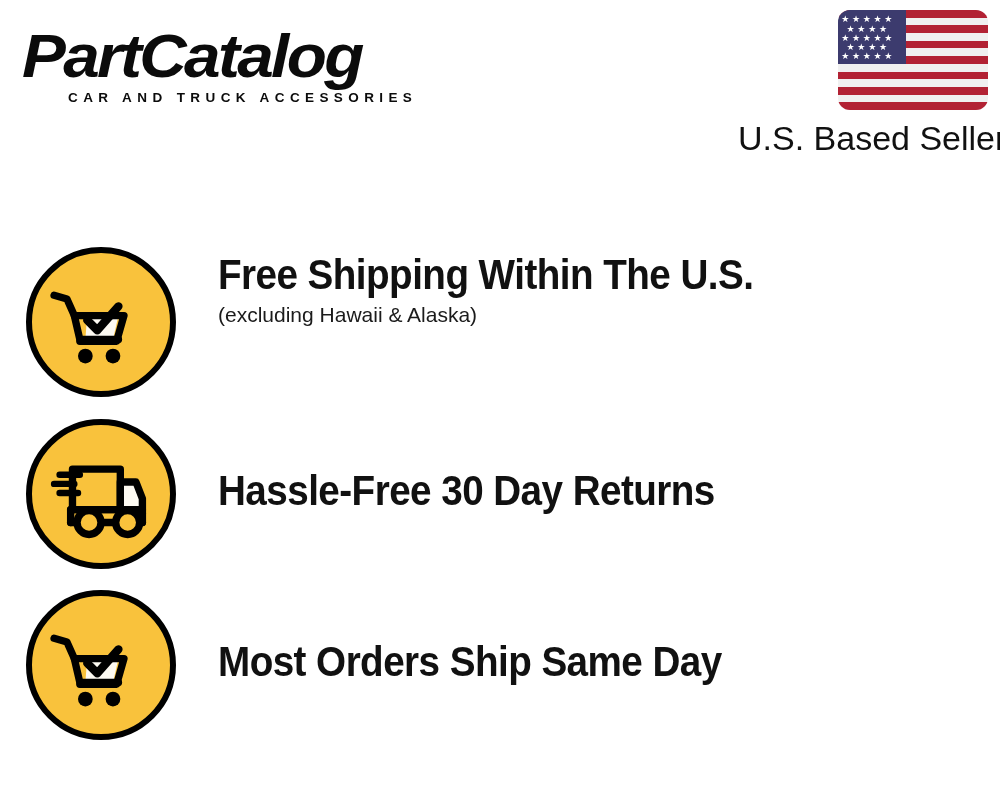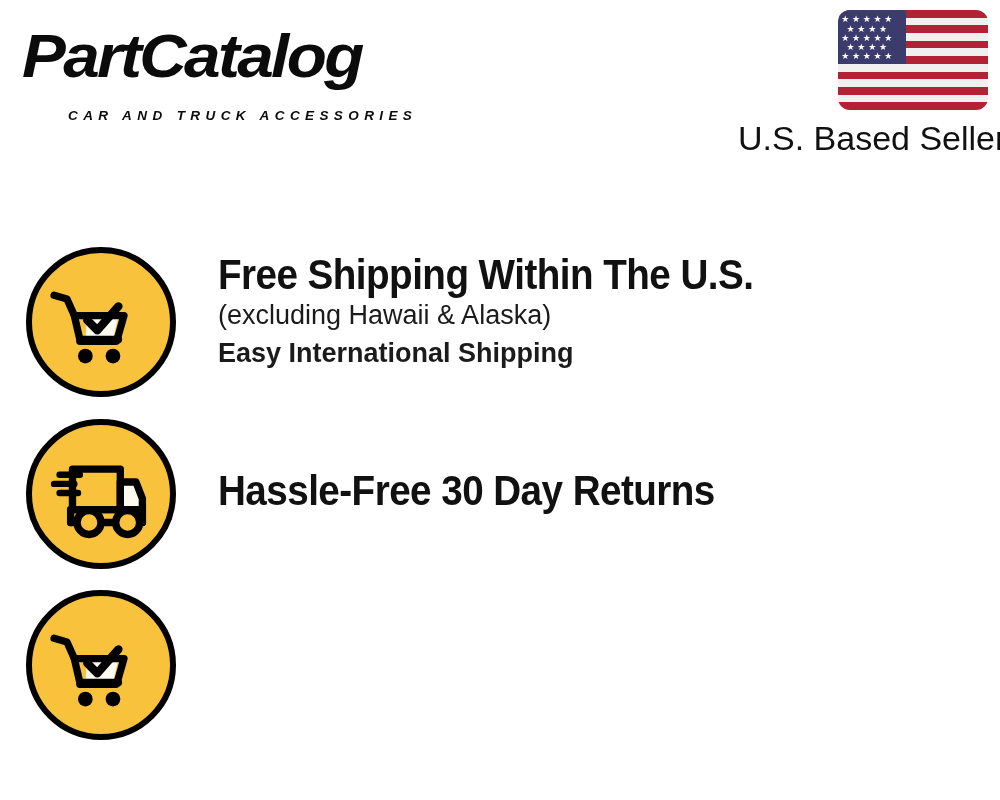--- a/index.html
+++ b/index.html
@@ -38,25 +38,24 @@
     line-height: 68px;
     letter-spacing: -2.5px;
     color: #0b0b0b;
     transform: scaleX(1.06);
     transform-origin: left center;
     white-space: nowrap;
   }
   .brand-tagline {
     font-family: "Liberation Sans", sans-serif;
     font-weight: bold;
-    font-style: italic;
     font-size: 13.5px;
     letter-spacing: 5.4px;
     color: #0b0b0b;
-    margin-top: 18px;
+    margin-top: 0;
     margin-left: 46px;
     white-space: nowrap;
   }
 
   
   .flag-block {
     position: absolute;
     right: 12px;
     top: 10px;
     width: 250px;
@@ -160,21 +159,21 @@
     font-size: 42px;
     line-height: 48px;
     letter-spacing: -0.6px;
     color: #111111;
     transform: scaleX(0.92);
     transform-origin: left center;
     white-space: nowrap;
   }
   .subline {
     font-family: "Liberation Sans", sans-serif;
-    font-size: 27px;
+    font-size: 21px;
     line-height: 32px;
     color: #1b1b1b;
     white-space: nowrap;
   }
   .subline.bold {
     font-weight: bold;
   }
   .gap-small { height: 6px; }
 </style>
 </head>
@@ -237,21 +236,20 @@
           <path d="M46 68 L100 68 L92 96 L52 96" fill="none" stroke="#000" stroke-width="8" stroke-linecap="round" stroke-linejoin="round"></path>
           <path d="M60 73 L71 84 L94 58" fill="none" stroke="#000" stroke-width="9" stroke-linecap="round" stroke-linejoin="round"></path>
           <circle cx="58" cy="112" r="8" fill="#000"></circle>
           <circle cx="88" cy="112" r="8" fill="#000"></circle>
         </svg>
       </div>
       <div class="feature-text">
         <div class="headline">Free Shipping Within The U.S.</div>
         <div class="subline">(excluding Hawaii &amp; Alaska)</div>
         <div class="gap-small"></div>
-        <div class="subline bold">Easy International Shipping</div>
       </div>
     </div>
 
     <div class="feature-row row-2">
       <div class="badge">
         <svg viewBox="0 0 150 150" xmlns="http://www.w3.org/2000/svg">
           <path d="M96 62 L112 62 L118 78 L118 94 L96 94 Z" fill="#fdfaf2"></path>
           <rect x="44" y="48" width="52" height="44" fill="none" stroke="#000" stroke-width="8" stroke-linejoin="round"></rect>
           <path d="M96 62 L113 62 L120 80 L120 96 L96 96 Z" fill="none" stroke="#000" stroke-width="8" stroke-linejoin="round"></path>
           <path d="M42 92 L120 92" stroke="#000" stroke-width="8" stroke-linecap="round"></path>
@@ -274,16 +272,19 @@
       <div class="badge">
         <svg viewBox="0 0 150 150" xmlns="http://www.w3.org/2000/svg">
           <path d="M60 68 L94 68 L88 94 L58 94 Z" fill="#fdfaf2"></path>
           <path d="M24 46 L38 50 L46 68 L52 94 L94 94" fill="none" stroke="#000" stroke-width="8" stroke-linecap="round" stroke-linejoin="round"></path>
           <path d="M46 68 L100 68 L92 96 L52 96" fill="none" stroke="#000" stroke-width="8" stroke-linecap="round" stroke-linejoin="round"></path>
           <path d="M60 73 L71 84 L94 58" fill="none" stroke="#000" stroke-width="9" stroke-linecap="round" stroke-linejoin="round"></path>
           <circle cx="58" cy="112" r="8" fill="#000"></circle>
           <circle cx="88" cy="112" r="8" fill="#000"></circle>
         </svg>
       </div>
+      <div class="feature-text">
+        <div class="headline">Most Orders Ship Same Day</div>
+      </div>
     </div>
 
   </div>
 </div>
 
 </body></html>

